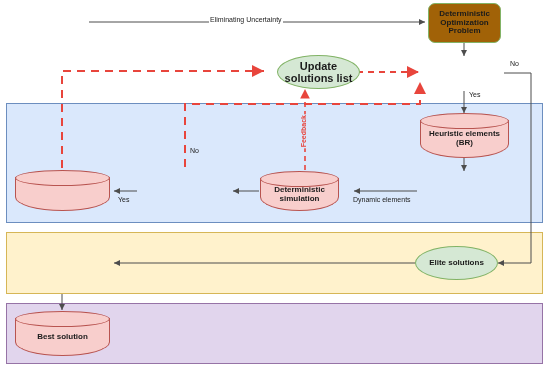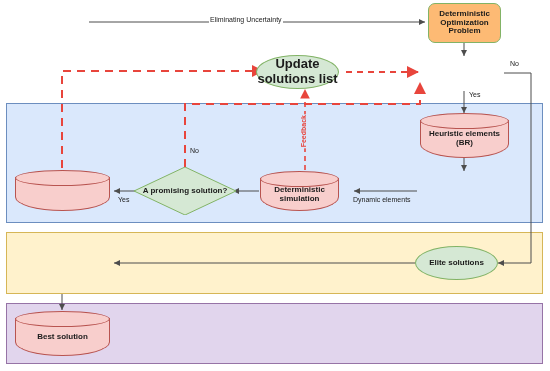--- a/index.html
+++ b/index.html
@@ -7,21 +7,21 @@
   #stage{position:relative;width:550px;height:371px;overflow:hidden;background:#fff;}
   svg#canvas{position:absolute;left:0;top:0;width:550px;height:371px;}
 
   .node{position:absolute;box-sizing:border-box;display:flex;align-items:center;
         justify-content:center;text-align:center;font-weight:bold;color:#1b1b1b;
         line-height:1.12;}
 
   
   .rrect{border-radius:7px;border:1px solid #8a7f9c;}
   .rrect.purple{background:#e1d5ed;border-color:#9b8bb0;}
-  .rrect.green{background:#fdba74;border-color:#82b366;}
+  .rrect.green{background:#a16207;border-color:#82b366;}
 
   
   .ellipse{border-radius:50%;background:#d5e8d4;border:1px solid #82b366;}
 
   
   .diamond-wrap{position:absolute;}
   .diamond-label{position:absolute;left:0;top:0;width:100%;height:100%;
       display:flex;align-items:center;justify-content:center;text-align:center;
       font-weight:bold;color:#1b1b1b;line-height:1.12;}
 
@@ -110,44 +110,38 @@
 
     
     <path d="M305,170 L305,89" stroke="#e8453c" stroke-width="1.6" stroke-dasharray="5,4" fill="none" marker-end="url(#arrRed)"></path>
   </svg>
 
 
   <div class="node rrect green" style="left:428px;top:3px;width:73px;height:40px;font-size:8px;">
     <span>Deterministic Optimization Problem</span>
   </div>
 
-  <div class="node ellipse" style="left:256px;top:55px;width:83px;height:34px;font-size:13px;">
+  <div class="node ellipse" style="left:277px;top:55px;width:83px;height:34px;font-size:11px;">
     <span>Update solutions list</span>
   </div>
 
 
   <div class="cyl" style="left:420px;top:113px;width:89px;height:45px;">
     <div class="body"></div>
     <div class="top"></div>
     <div class="cyl-label" style="font-size:8px;">Heuristic elements (BR)</div>
   </div>
 
 
   <div class="cyl" style="left:260px;top:171px;width:79px;height:40px;">
     <div class="body"></div>
     <div class="top"></div>
     <div class="cyl-label" style="font-size:8px;">Deterministic simulation</div>
   </div>
 
-  <div class="diamond-wrap" style="left:134px;top:167px;width:102px;height:48px;">
-    <svg width="102" height="48" style="position:absolute;left:0;top:0;">
-      <polygon points="51,0 102,24 51,48 0,24" fill="#d5e8d4" stroke="#82b366" stroke-width="1"></polygon>
-    </svg>
-    <div class="diamond-label" style="font-size:8px;">A promising solution?</div>
-  </div>
 
   <div class="cyl" style="left:15px;top:170px;width:95px;height:41px;">
     <div class="body"></div>
     <div class="top"></div>
   </div>
 
 
   <div class="node ellipse" style="left:415px;top:246px;width:83px;height:34px;font-size:8px;">
     <span>Elite solutions</span>
   </div>

